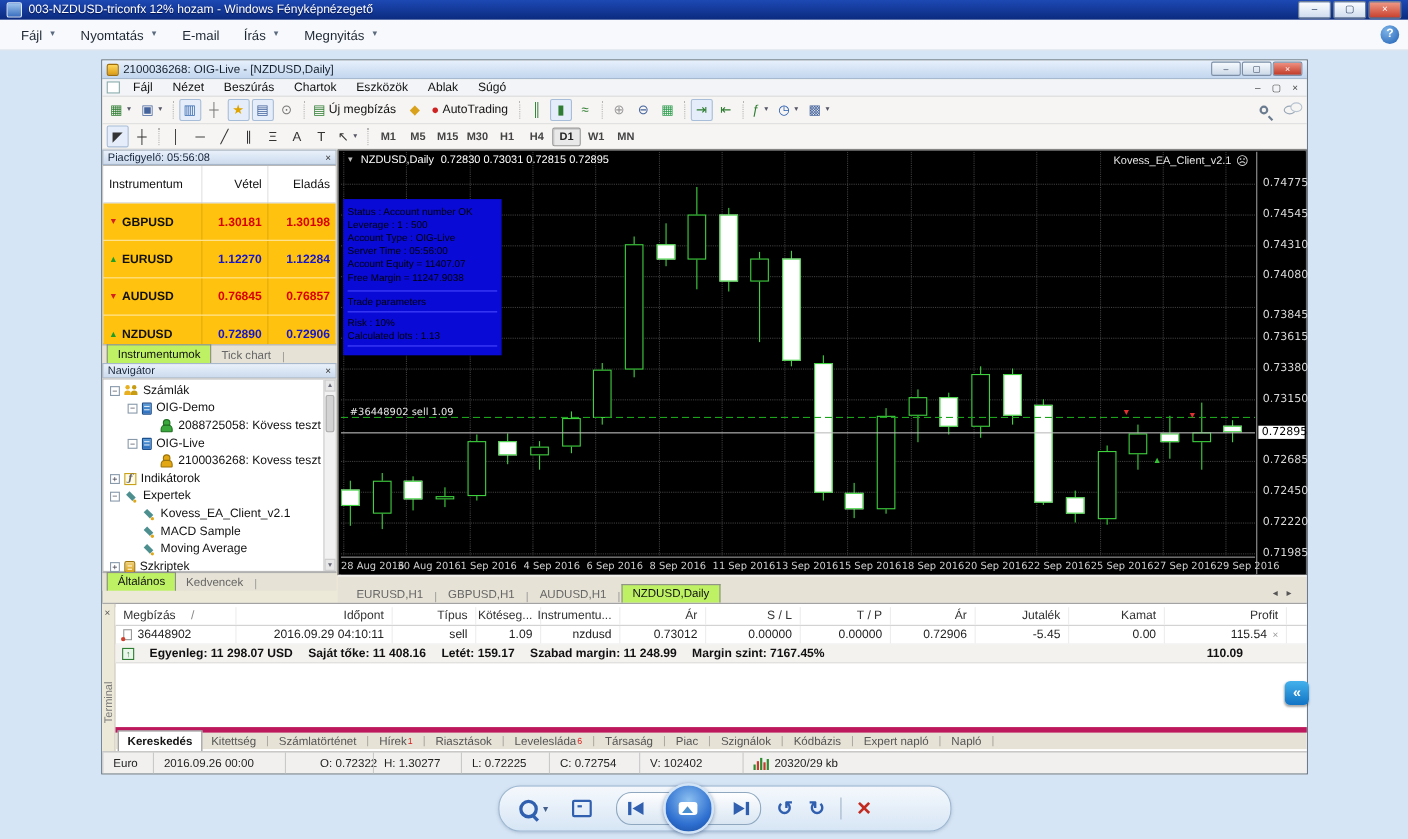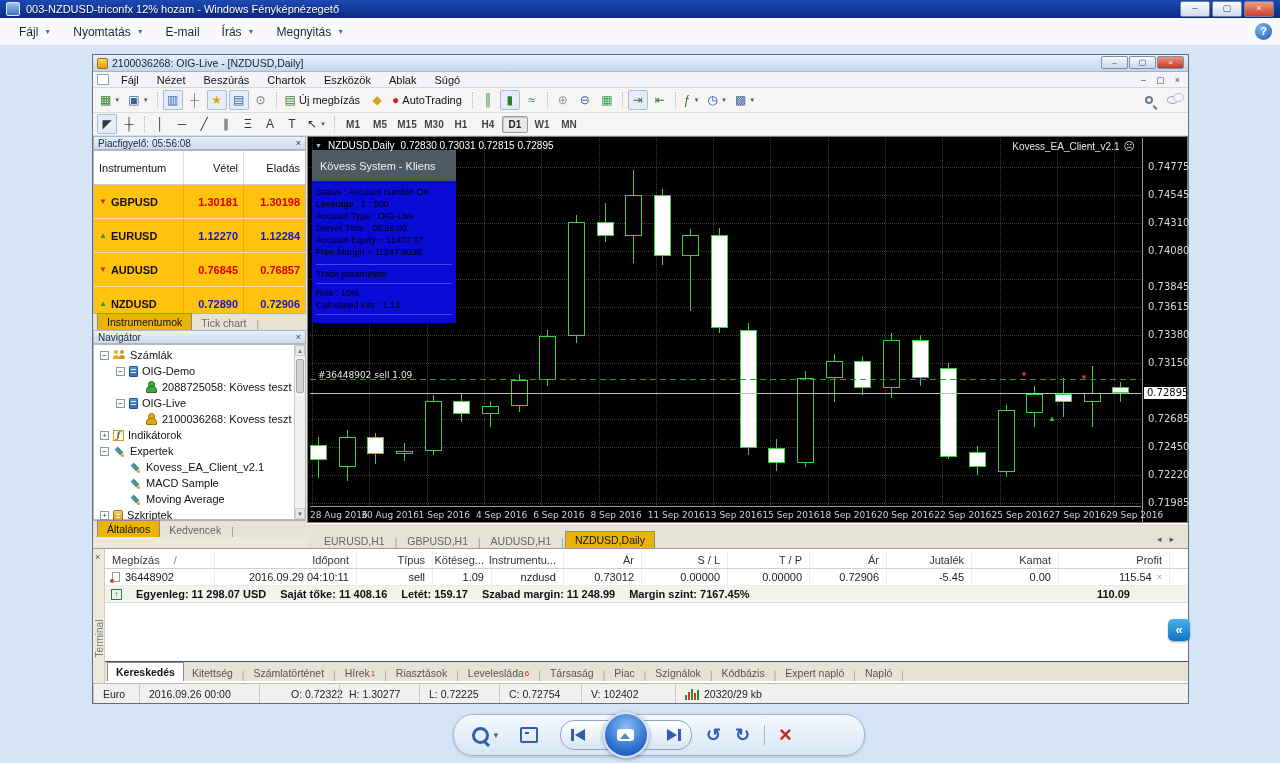--- a/index.html
+++ b/index.html
@@ -65,21 +65,21 @@
   .mwrow.head{border-bottom:1px solid #cfcfcf;background:#fff}
   .mwc{height:100%;display:flex;align-items:center;padding:0 5px;border-right:1px solid rgba(0,0,0,.12)}
   .mwc:last-child{border-right:none}
   .mwrow.data{background:#ffc20e}
   .num{font-weight:bold;font-size:11px;margin-left:auto}
   .clr-up{color:#1616c8}.clr-down{color:#d80000}
   .arr{font-size:8px;margin-right:4px}
   .arr.up{color:#1e9e28}.arr.down{color:#d42020}
   .tabstrip{position:absolute;height:17px;background:#e6e2d6;border-top:1px solid #b0b0b0;display:flex;align-items:flex-end;padding:0 4px;gap:0}
   .ltab{height:15px;display:flex;align-items:center;padding:0 9px;font-size:10.5px;color:#666}
-  .ltab.active{background:#eab308;border:1px solid #8c8c8c;border-bottom:none;color:#111;height:17px}
+  .ltab.active{background:#bef264;border:1px solid #8c8c8c;border-bottom:none;color:#111;height:17px}
   .ltab-sep{color:#999;font-size:10px;padding:0 1px}
   
   .trow{display:flex;align-items:center;height:16px;font-size:11px;color:#111;white-space:nowrap}
   .exp{width:9px;height:9px;border:1px solid #8899aa;background:#fff;font:8px/8px "Liberation Sans",sans-serif;
        text-align:center;color:#334;margin-right:4px;flex:none}
   .ni{display:inline-block;width:13px;height:12px;position:relative;margin-right:4px;flex:none}
   .ni-accounts::before{content:"";position:absolute;width:4px;height:4px;background:#e8b020;border-radius:50%;left:1px;top:1px;box-shadow:6px 0 0 #c89c12}
   .ni-accounts::after{content:"";position:absolute;width:6px;height:4px;background:#e8b020;left:0;bottom:2px;border-radius:3px 3px 0 0;box-shadow:6px 0 0 #c89c12}
   .ni-server{width:9px;height:11px;background:linear-gradient(#5b9bd5,#2c6fbe);border:1px solid #1c4f8e;border-radius:1px}
   .ni-server::after{content:"";position:absolute;left:1px;right:1px;top:2px;height:1px;background:#dce9f6;box-shadow:0 3px 0 #dce9f6}
@@ -140,22 +140,22 @@
   .tcell.r{justify-content:flex-end}
   #term-head{top:3px;border-bottom:1px solid #cfcfcf;background:#fff}
   #term-head .tcell{color:#333}
   #term-order{top:20px;border-bottom:1px solid #ececec}
   #term-balance{top:37px;background:#f3f2ef;border-bottom:1px solid #dcdcdc;padding:0 6px;gap:14px;font-weight:bold;font-size:11px}
   .doc-ic{width:8px;height:10px;background:#fff;border:1px solid #999;position:relative;margin-right:5px;flex:none}
   .doc-ic::after{content:"";position:absolute;width:4px;height:4px;background:#d04030;border-radius:50%;left:-3px;bottom:-2px}
   .bal-ic{width:11px;height:11px;border:1px solid #2e7d32;background:#eaf6ea;color:#2e7d32;font-size:8px;
      line-height:9px;text-align:center;flex:none}
   .close-pos{color:#999;font-size:9px;margin-left:5px}
-  #term-tabs{position:absolute;left:12px;top:112px;width:1083px;height:20px;background:#e6e2d6;border-top:1px solid #be185d;
-     display:flex;align-items:flex-end;padding:0 2px}
+  #term-tabs{position:absolute;left:12px;top:112px;width:1083px;height:20px;background:#e6e2d6;border-top:5px solid #be185d;
+     display:flex;align-items:center;padding:0 2px}
   .ttab{height:16px;display:flex;align-items:center;padding:0 8px;font-size:10.5px;color:#555}
   .ttab.active{background:#fff;border:1px solid #8c8c8c;border-bottom:none;color:#111;height:19px;font-weight:bold}
   .ttab sub{color:#d81c1c;font-size:8px;margin-left:1px}
   .ttab-sep{color:#a6a29a;padding:0 1px;font-size:10px}
   #support-ic{position:absolute;left:1075px;top:70px;width:22px;height:22px;border-radius:5px;
      background:linear-gradient(#44b2ec,#1273c4);color:#fff;font-size:13px;font-weight:bold;text-align:center;line-height:21px;
      box-shadow:0 1px 2px rgba(0,0,0,.35)}
   
   #statusbar{position:absolute;left:0;top:628px;width:1095px;height:20px;background:#f1f0ee;border-top:1px solid #b8b8b8;
      display:flex;align-items:stretch;font-size:10.5px;color:#222}
@@ -531,23 +531,20 @@
     <div id="chart-win">
       <div id="chart-plot">
         <div id="chart-ohlc">
           <span class="dd">▼</span>
           <span>NZDUSD,Daily</span>
           <span>0.72830 0.73031 0.72815 0.72895</span>
         </div>
         <div id="ea-badge">
           <span>Kovess_EA_Client_v2.1</span>
           <span class="face">☹</span>
-        </div>
-        <div id="ea-head">
-          <span>Kövess System - Kliens</span>
         </div>
         <div id="ea-body">
             <div>Status   :  Account number OK</div>
             <div>Leverage  :  1 : 500</div>
             <div>Account Type  :  OIG-Live</div>
             <div>Server Time  :  05:56:00</div>
             <div>Account Equity  = 11407.07</div>
             <div>Free Margin   = 11247.9038</div>
             <div class="ea-sep" style="margin-top: 6px;"></div>
             <div>Trade parameters</div>

